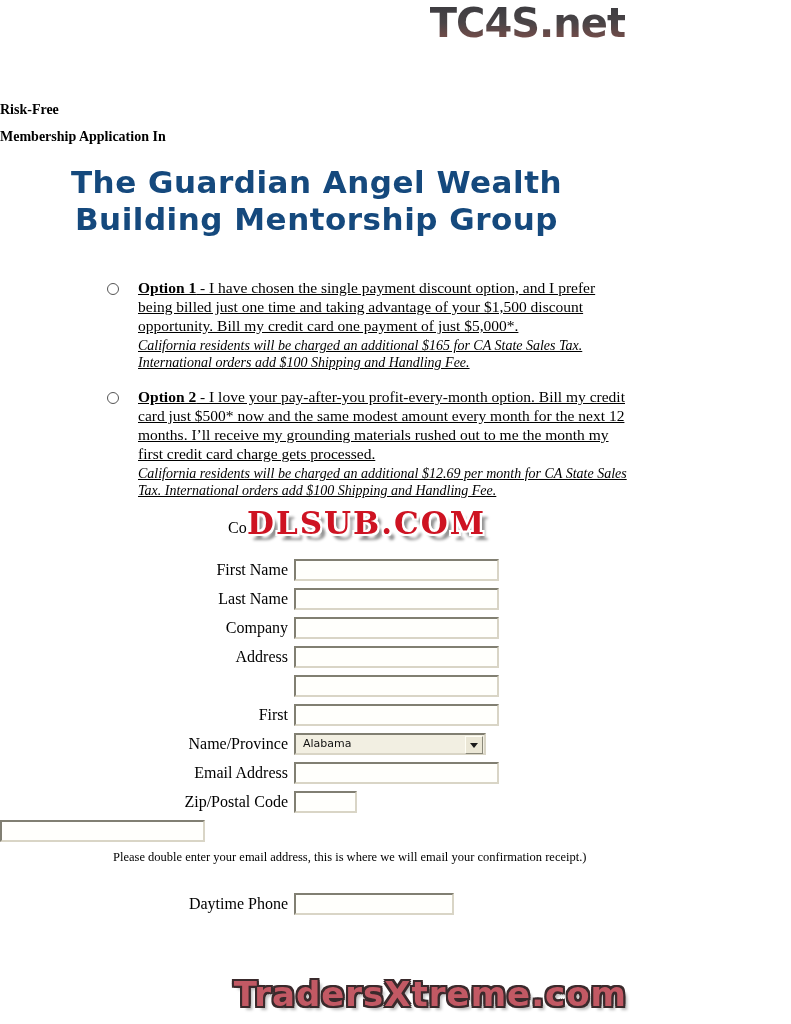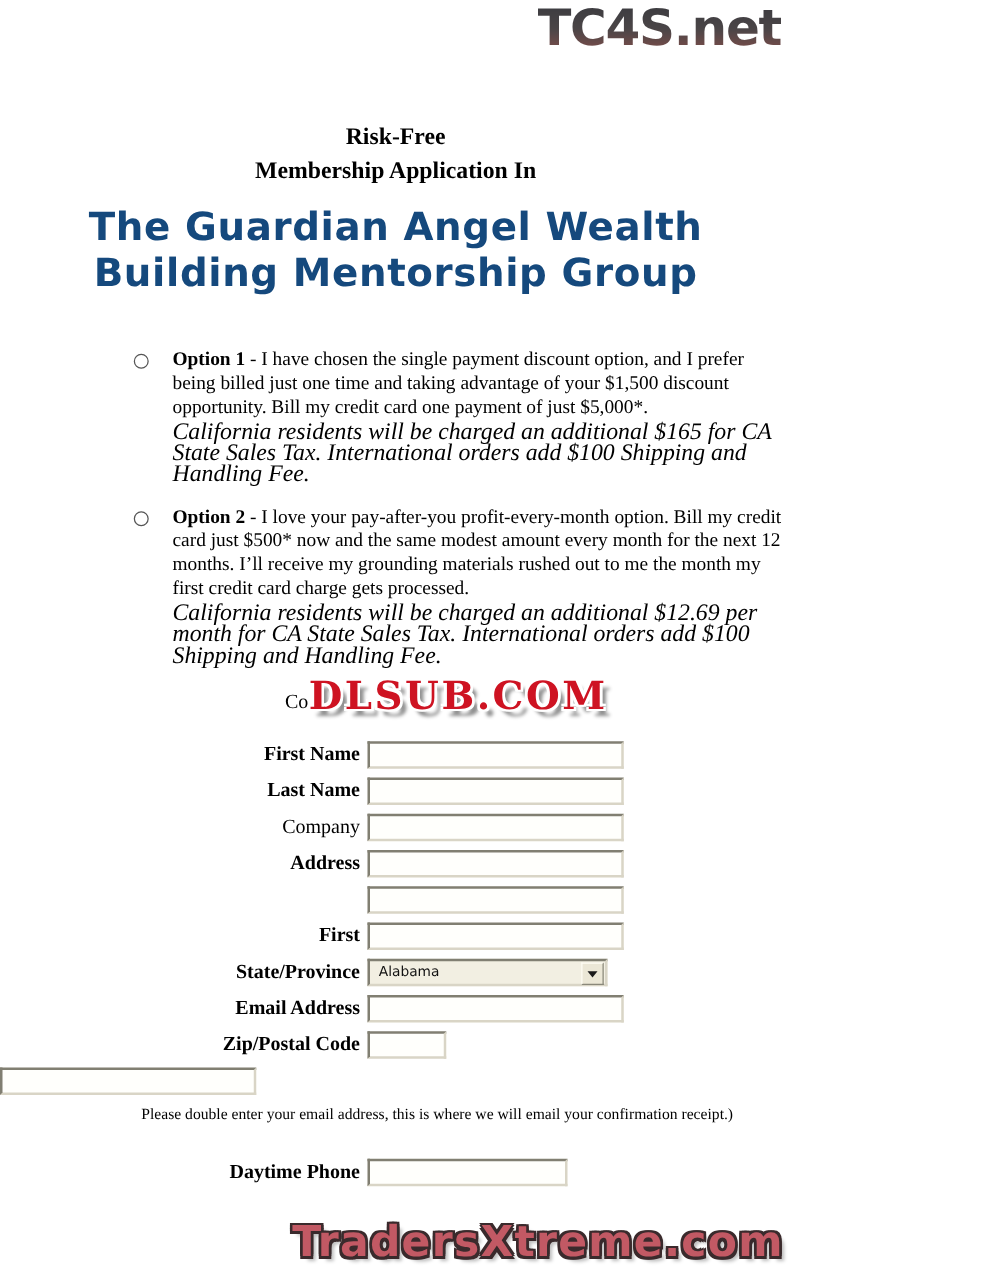--- a/index.html
+++ b/index.html
@@ -21,49 +21,49 @@
   }
   @supports ((-webkit-background-clip: text) or (background-clip: text)) {
     .tc4s {
       background: linear-gradient(180deg, #3e3d41 15%, #4a4547 50%, #6d4b49 78%, #8a5a53 95%);
       -webkit-background-clip: text; background-clip: text; color: transparent;
     }
   }
 
   
   .subheader {
-    margin-top: 96px; text-align: center;
-    font-weight: bold; font-size: 19px; line-height: 27px;
+    margin-top: 96px; text-align: left;
+    font-weight: bold; font-size: 14px; line-height: 27px;
   }
   .main-title {
     margin-top: 14px; text-align: center;
     font-family: "DejaVu Sans", sans-serif;
     font-weight: bold; font-size: 31px; line-height: 37px;
     letter-spacing: 0.5px;
     color: #15497d;
   }
 
   
-  .options { margin: 40px 0 0 107px; }
+  .options { margin: 40px 0 0 107px; text-decoration: underline; }
   .option-row { display: flex; }
   .option-row + .option-row { margin-top: 16px; }
   .radio {
     flex: 0 0 auto;
     width: 10px; height: 10px; margin-top: 5px;
     border: 1px solid #555; border-radius: 50%;
     background: #fff; cursor: pointer;
   }
   .option-text {
     margin-left: 19px; width: 545px;
     font-size: 15.5px; line-height: 19px;
   }
   .opt-label { font-weight: bold; }
   .opt-note {
     margin-top: 2px;
-    font-style: italic; font-size: 19px; line-height: 17px;
+    font-style: italic; font-size: 14px; line-height: 17px;
   }
 
   
   .intro-line { position: relative; height: 44px; margin-top: 8px; }
   .co-text {
     position: absolute; left: 228px; top: 12px;
     font-size: 16px;
   }
   .dlsub {
     position: absolute; left: 247px; top: -2px;
@@ -74,21 +74,21 @@
       -2px -2px 0 #fff, 2px -2px 0 #fff, -2px 2px 0 #fff, 2px 2px 0 #fff,
       -2px 0 0 #fff, 2px 0 0 #fff, 0 -2px 0 #fff, 0 2px 0 #fff,
       5px 6px 3px #8f8f8f;
   }
 
   
   .form-area { margin-top: 8px; }
   .form-row { display: flex; margin-bottom: 7px; }
   .row-label {
     flex: 0 0 288px; text-align: right; padding-right: 6px;
-    font-weight: bold; font-size: 16px; line-height: 22px;
+    font-weight: normal; font-size: 16px; line-height: 22px;
     white-space: nowrap;
   }
   .row-label.regular { font-weight: normal; }
   .input-text {
     box-sizing: border-box; height: 22px;
     border-style: solid; border-width: 2px;
     border-color: #817f72 #d9d5c6 #d9d5c6 #817f72;
     background: #fffffc;
     font: 13px "DejaVu Sans", sans-serif;
     padding: 1px 4px; outline: none;
@@ -207,21 +207,21 @@
       <div class="row-label"></div>
       <input type="text" class="input-text w-wide" style="">
     </div>
 
     <div class="form-row">
       <div class="row-label">First</div>
       <input type="text" class="input-text w-wide" style="">
     </div>
 
     <div class="form-row">
-      <div class="row-label">State/Province</div>
+      <div class="row-label">Name/Province</div>
       <div class="select-box">
         <div class="select-value">Alabama</div>
         <div class="select-arrow-btn">
           <span class="arrow-down"></span>
         </div>
       </div>
     </div>
 
     <div class="form-row">
       <div class="row-label">Email Address</div>

